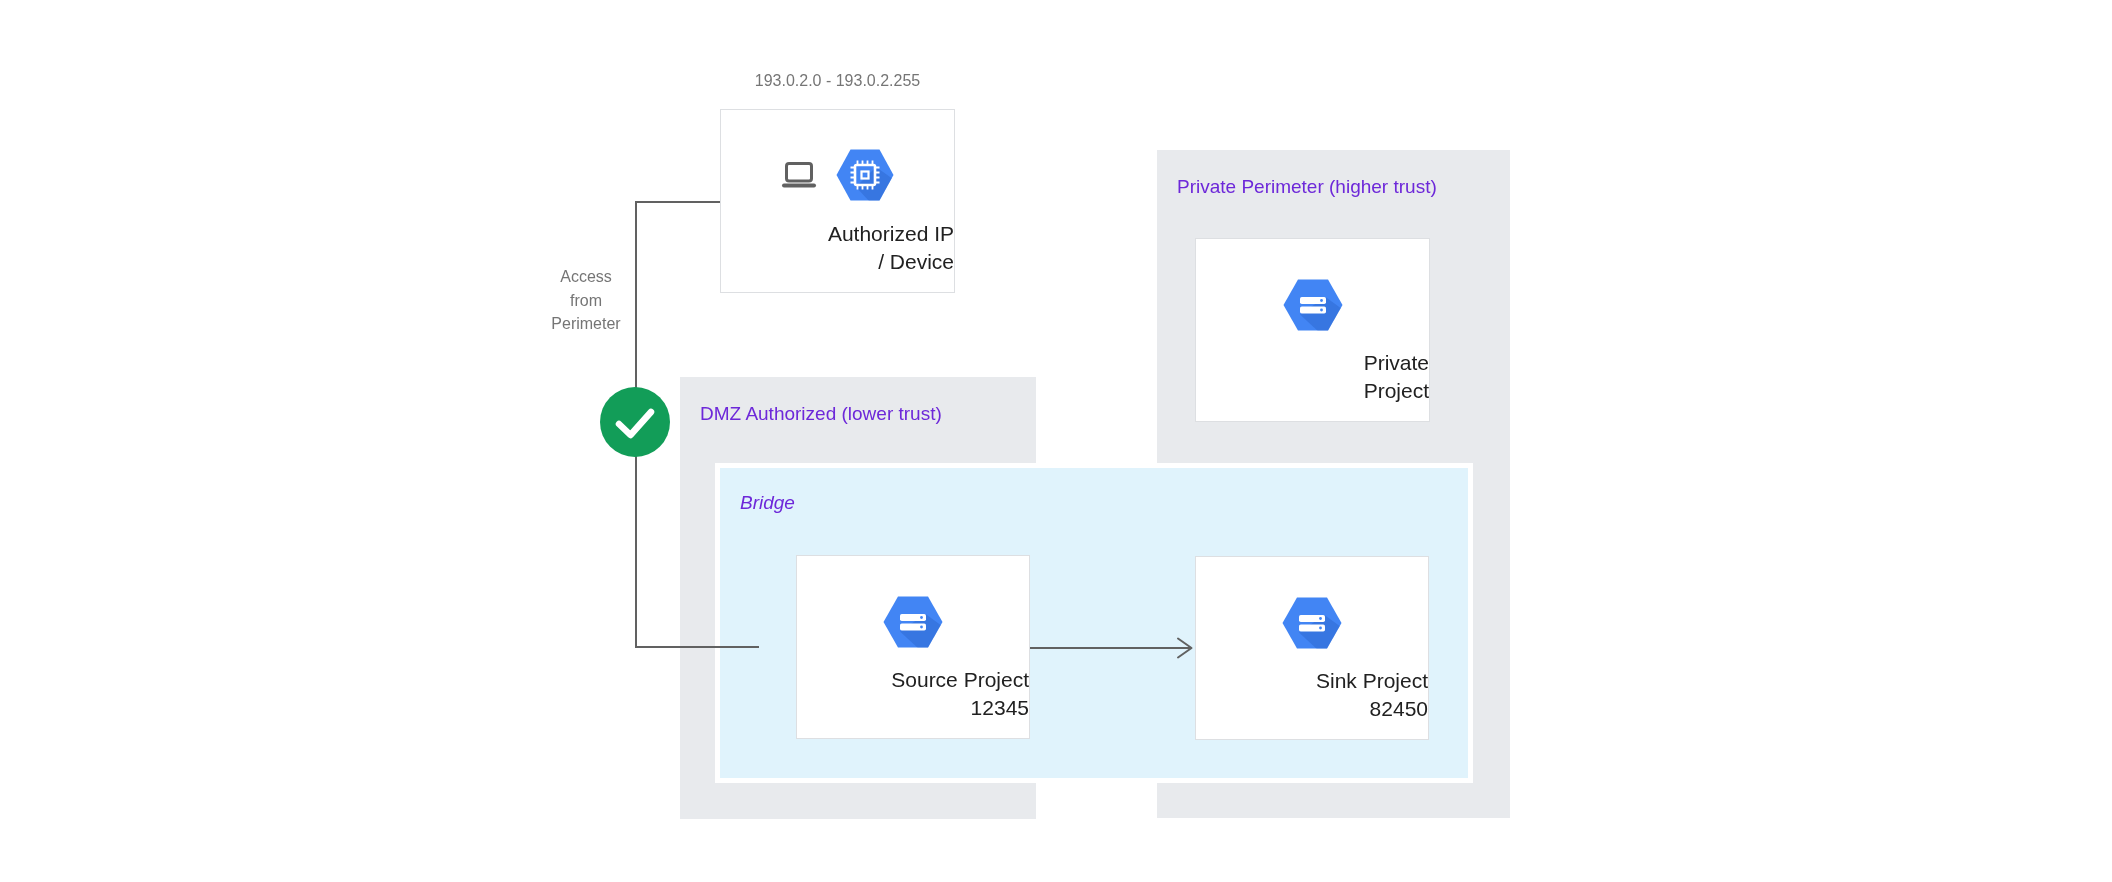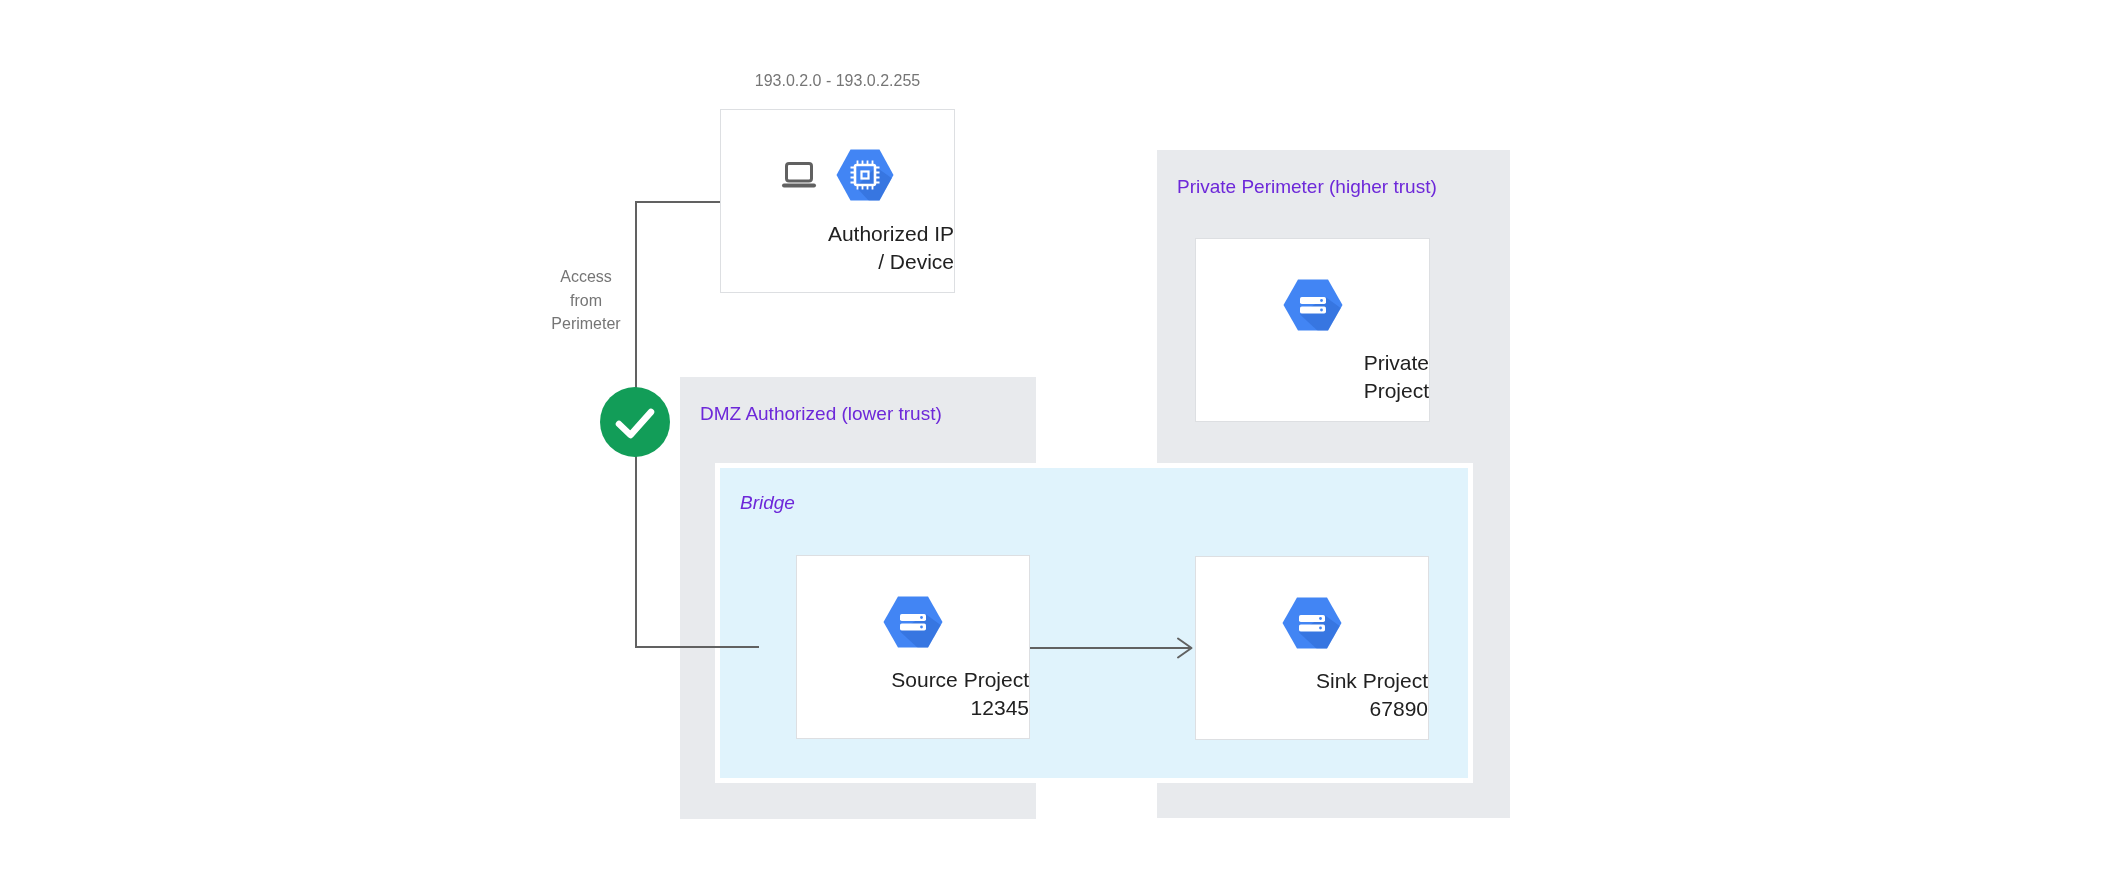--- a/index.html
+++ b/index.html
@@ -183,21 +183,21 @@
         </defs>
       <polygon points="15,0.5 45,0.5 59.5,26 45,51.5 15,51.5 0.5,26" fill="#4285F4"></polygon>
       <polygon points="17,35.5 42.5,18 70,38 50,66" fill="#2A63C9" opacity="0.45" clip-path="url(#hexClipSink)"></polygon>
       <rect x="17" y="18" width="26" height="7" rx="1.8" fill="#ffffff"></rect>
       <rect x="17" y="27.5" width="26" height="7" rx="1.8" fill="#ffffff"></rect>
       <circle cx="38.5" cy="21.5" r="1.4" fill="#4285F4"></circle>
       <circle cx="38.5" cy="31" r="1.4" fill="#4285F4"></circle>
     </svg>
     <div class="node-label">
       <span>Sink Project</span>
-      <span>67890</span>
+      <span>82450</span>
     </div>
   </div>
 
   <svg class="check-badge" width="70" height="70" viewBox="0 0 70 70">
     <circle cx="35" cy="35" r="35" fill="#129D58"></circle>
     <polyline points="19,37 30.5,48 51,25" fill="none" stroke="#ffffff" stroke-width="6.5" stroke-linecap="round" stroke-linejoin="round"></polyline>
   </svg>
 
 </div>
 

